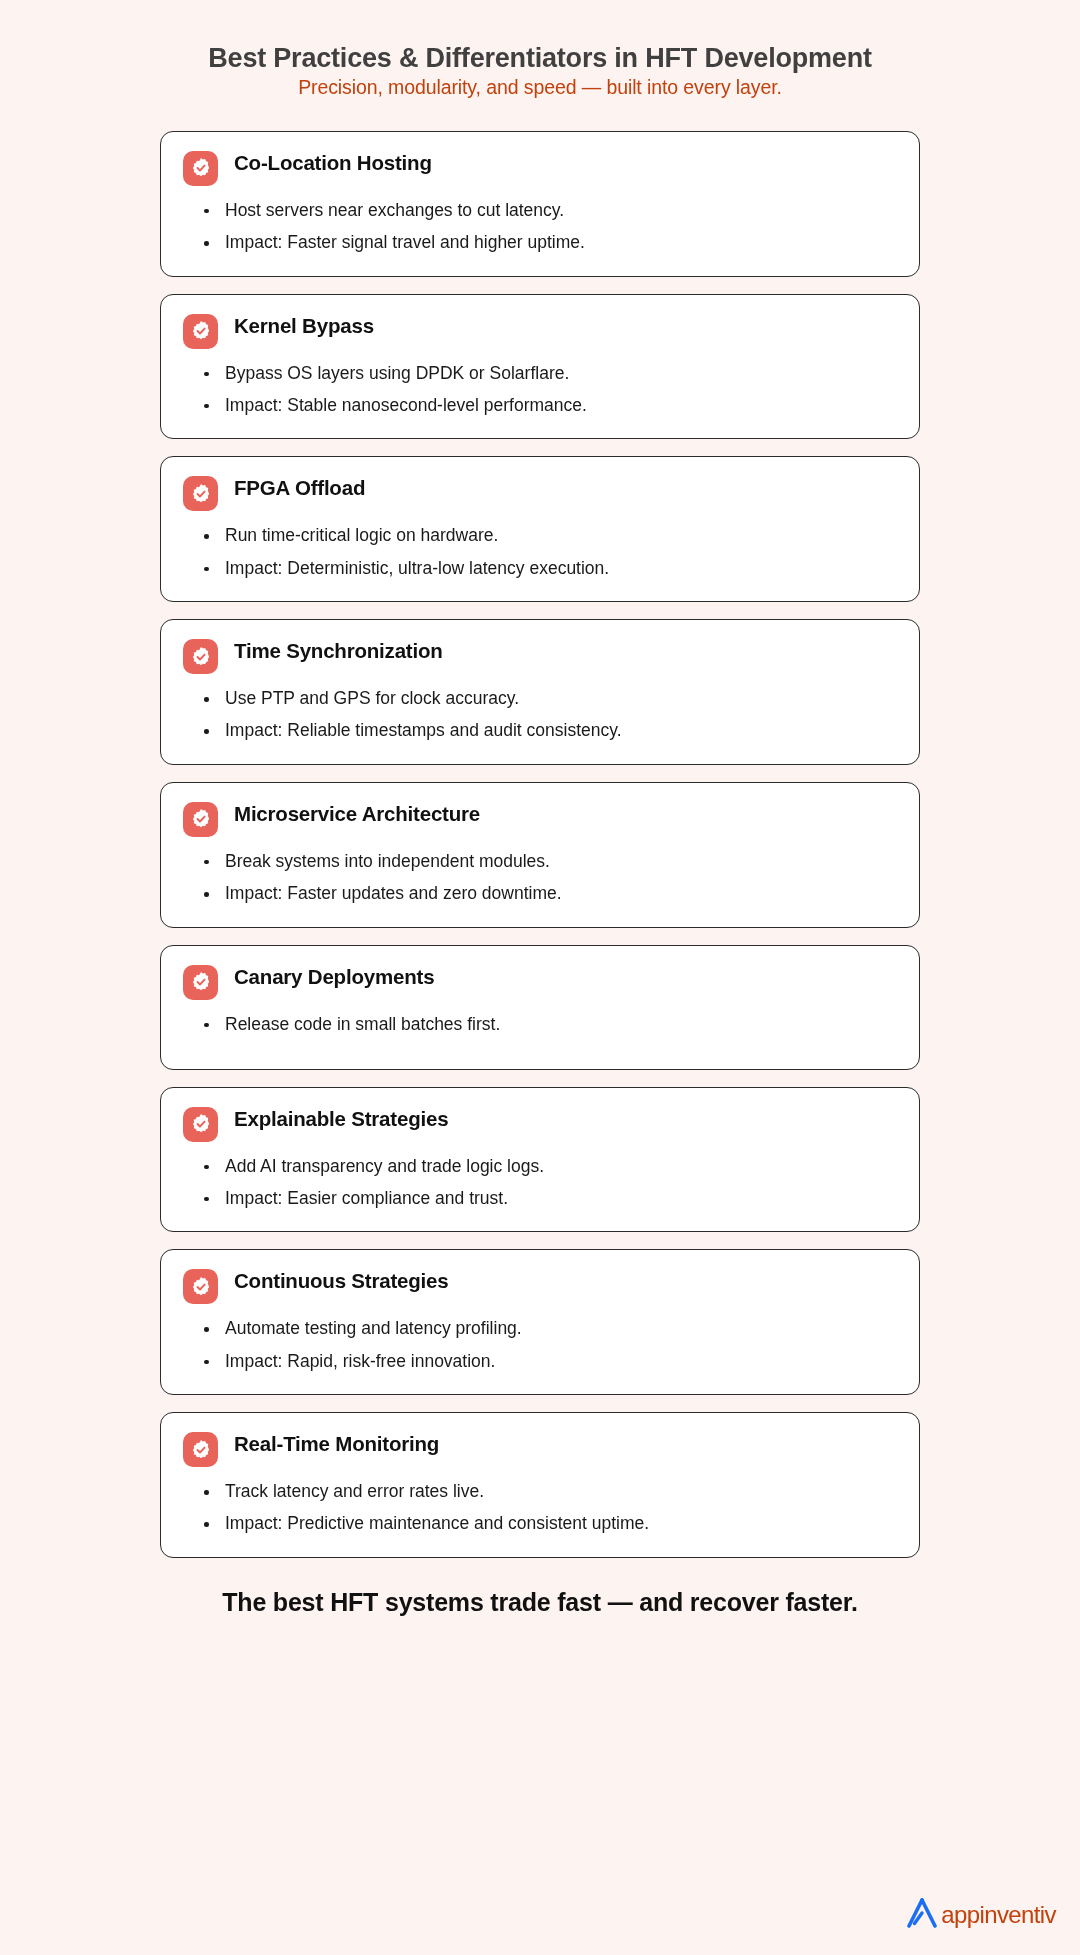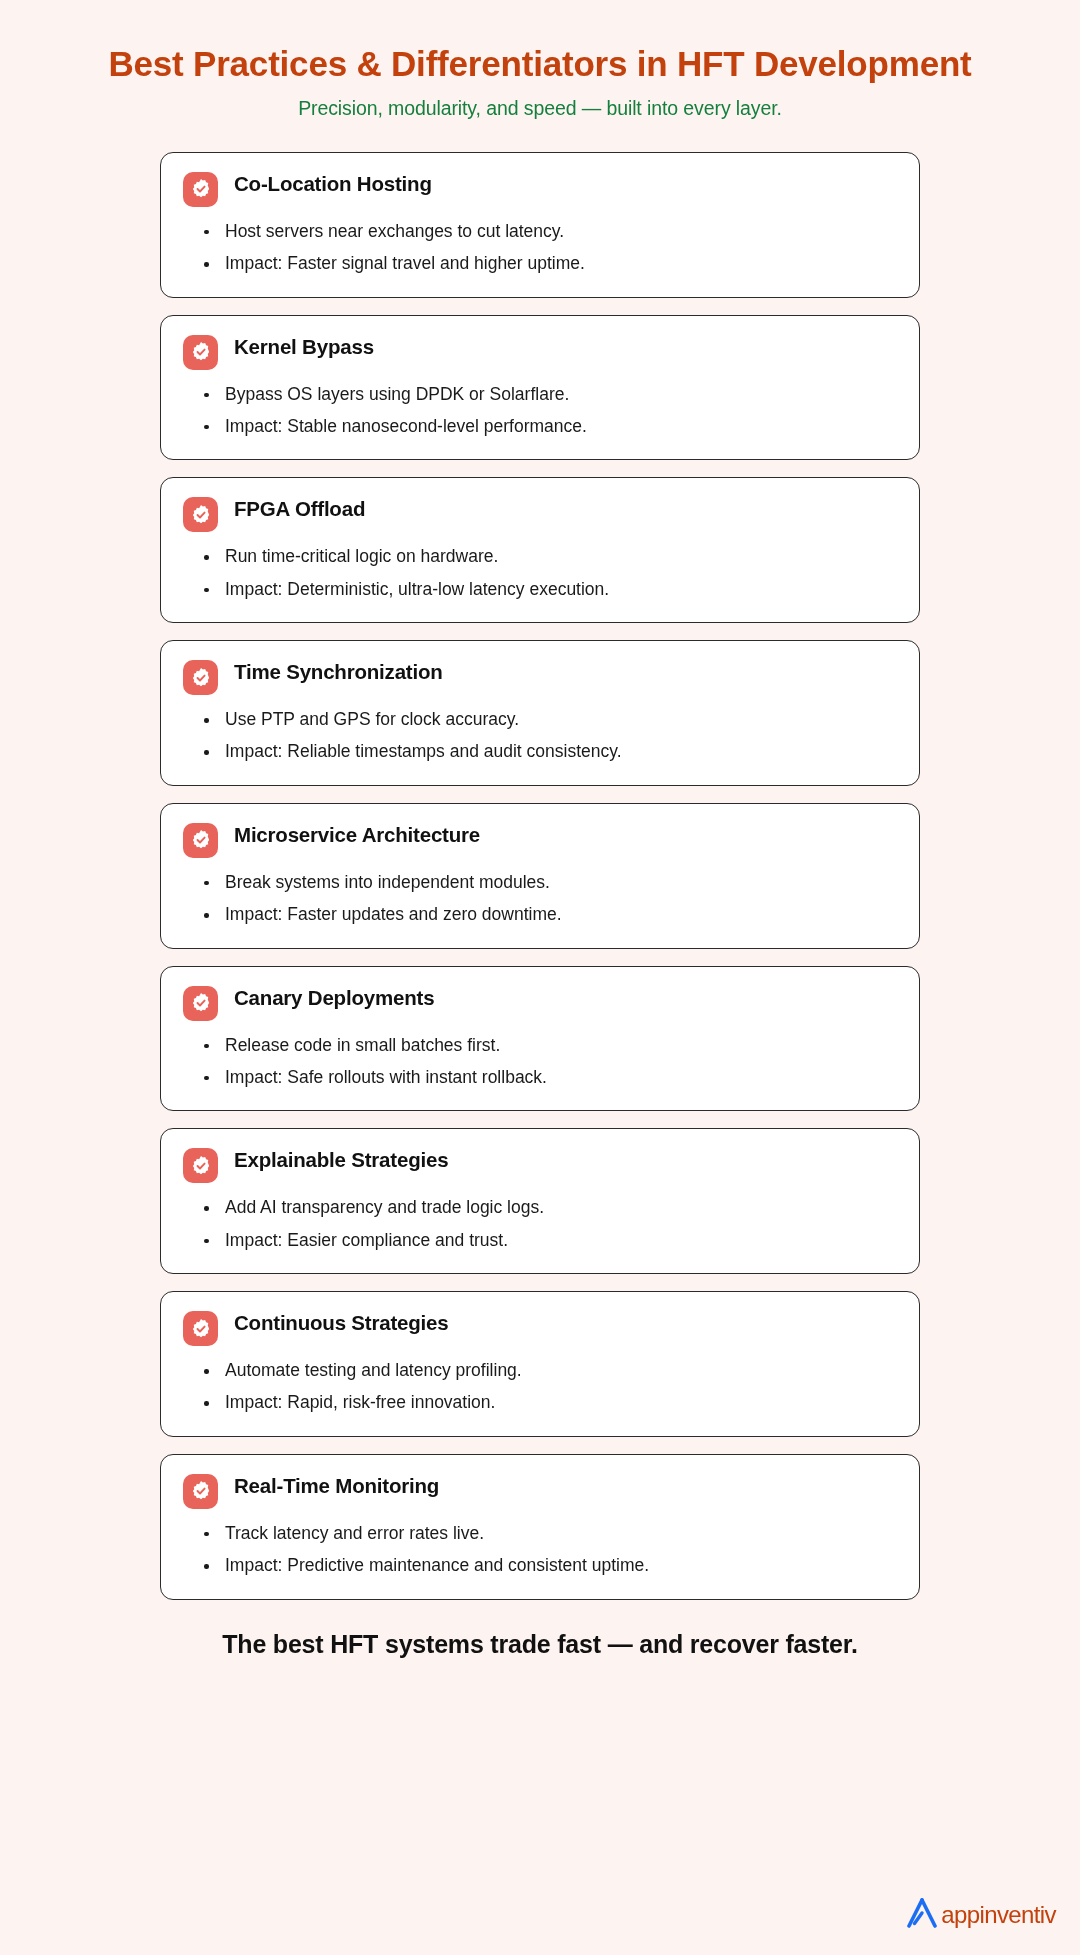--- a/index.html
+++ b/index.html
@@ -21,31 +21,30 @@
     background: #FDF3F1;
   }
 
   
   .header {
     text-align: center;
     padding-top: 42px;
   }
 
   .page-title {
-    font-size: 35px;
+    font-size: 27px;
     font-weight: bold;
-    color: #c2410c;
+    color: #404040;
     letter-spacing: -0.2px;
     line-height: 1.25;
   }
 
   .page-subtitle {
-    margin-top: 11px;
     font-size: 19.5px;
-    color: #15803d;
+    color: #c2410c;
     font-weight: normal;
     letter-spacing: -0.1px;
   }
 
   
   .cards {
     margin: 32px auto 0 auto;
     width: 760px;
     display: flex;
     flex-direction: column;
@@ -238,21 +237,20 @@
       <span class="card-icon">
   <svg width="22" height="22" viewBox="0 0 24 24">
     <path fill="#FFFFFF" d="M12 1.2l2.05 1.52 2.5-.5.98 2.36 2.36.98-.5 2.5L20.9 12l-1.51 2.05.5 2.5-2.36.98-.98 2.36-2.5-.5L12 20.9l-2.05-1.51-2.5.5-.98-2.36-2.36-.98.5-2.5L3.1 12l1.51-2.04-.5-2.5 2.36-.98.98-2.36 2.5.5L12 1.2z"></path>
     <path d="M8.2 12.0 L10.9 14.7 L15.9 9.4" stroke="#E8635A" stroke-width="2.1" fill="none" stroke-linecap="round" stroke-linejoin="round"></path>
   </svg>
           </span>
       <span class="card-title">Canary Deployments</span>
     </div>
     <ul class="card-list">
       <li>Release code in small batches first.</li>
-      <li><span class="impact-label">Impact:</span> <span>Safe rollouts with instant rollback.</span></li>
     </ul>
       </div>
       <div class="card">
     <div class="card-head">
       <span class="card-icon">
   <svg width="22" height="22" viewBox="0 0 24 24">
     <path fill="#FFFFFF" d="M12 1.2l2.05 1.52 2.5-.5.98 2.36 2.36.98-.5 2.5L20.9 12l-1.51 2.05.5 2.5-2.36.98-.98 2.36-2.5-.5L12 20.9l-2.05-1.51-2.5.5-.98-2.36-2.36-.98.5-2.5L3.1 12l1.51-2.04-.5-2.5 2.36-.98.98-2.36 2.5.5L12 1.2z"></path>
     <path d="M8.2 12.0 L10.9 14.7 L15.9 9.4" stroke="#E8635A" stroke-width="2.1" fill="none" stroke-linecap="round" stroke-linejoin="round"></path>
   </svg>
           </span>

